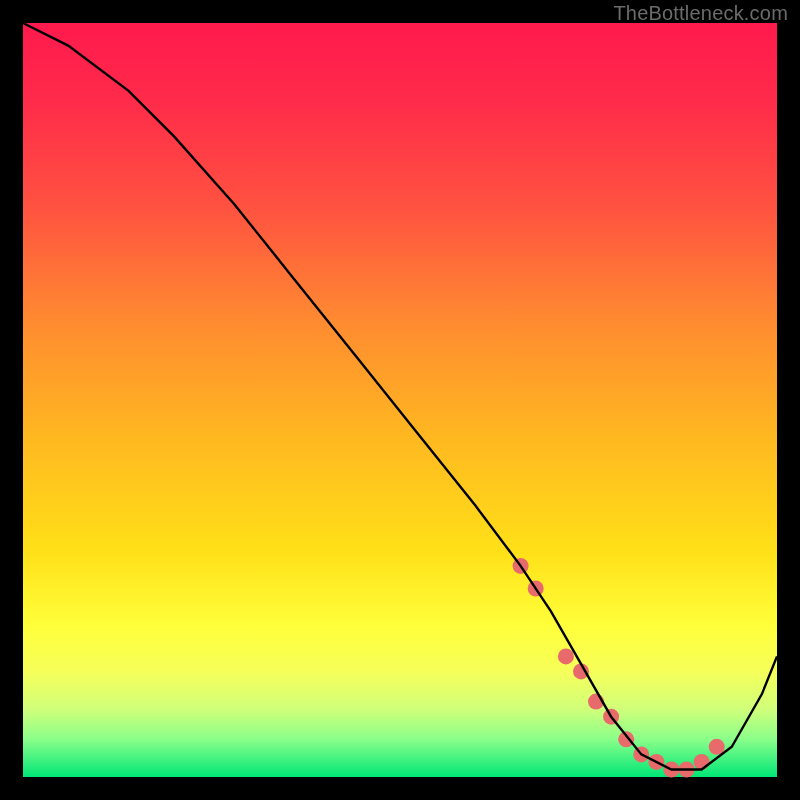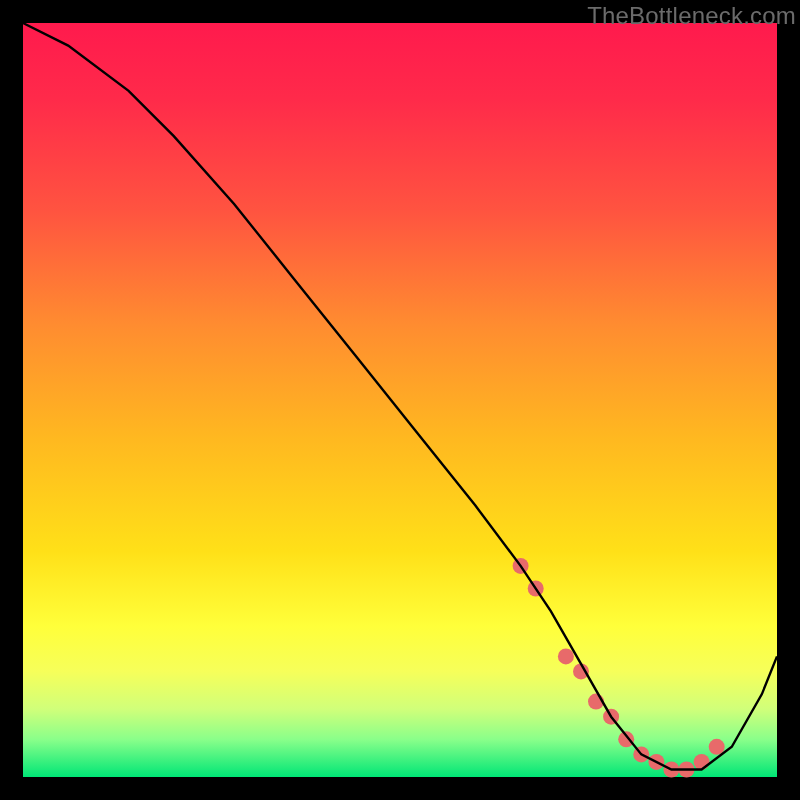--- a/index.html
+++ b/index.html
@@ -22,23 +22,23 @@
       #ffff3a 80%,
       #f6ff5a 86%,
       #d0ff7a 91%,
       #8aff8a 95%,
       #00e676 100%);
   }
 
   .watermark {
     position: absolute;
     top: 2px;
-    right: 4px;
+    right: 12px;
     font-family: Arial, Helvetica, sans-serif;
-    font-size: 24px;
+    font-size: 20px;
     color: #6b6b6b;
     letter-spacing: 0.2px;
     pointer-events: none;
   }
 
   svg.curve {
     position: absolute;
     left: 0; top: 0;
     width: 754px; height: 754px;
     overflow: visible;

